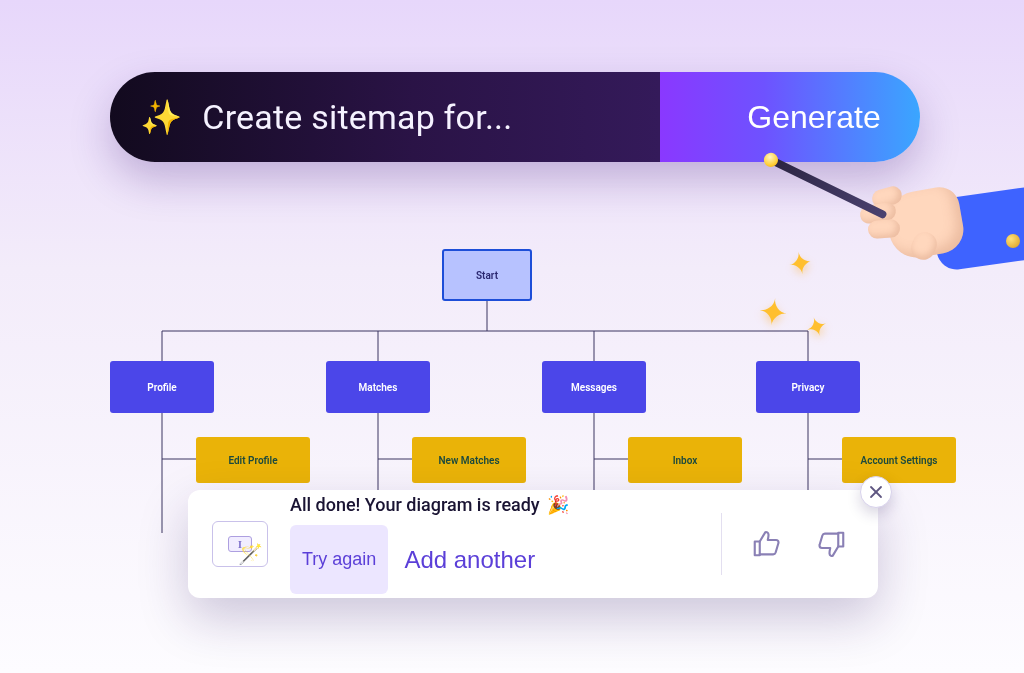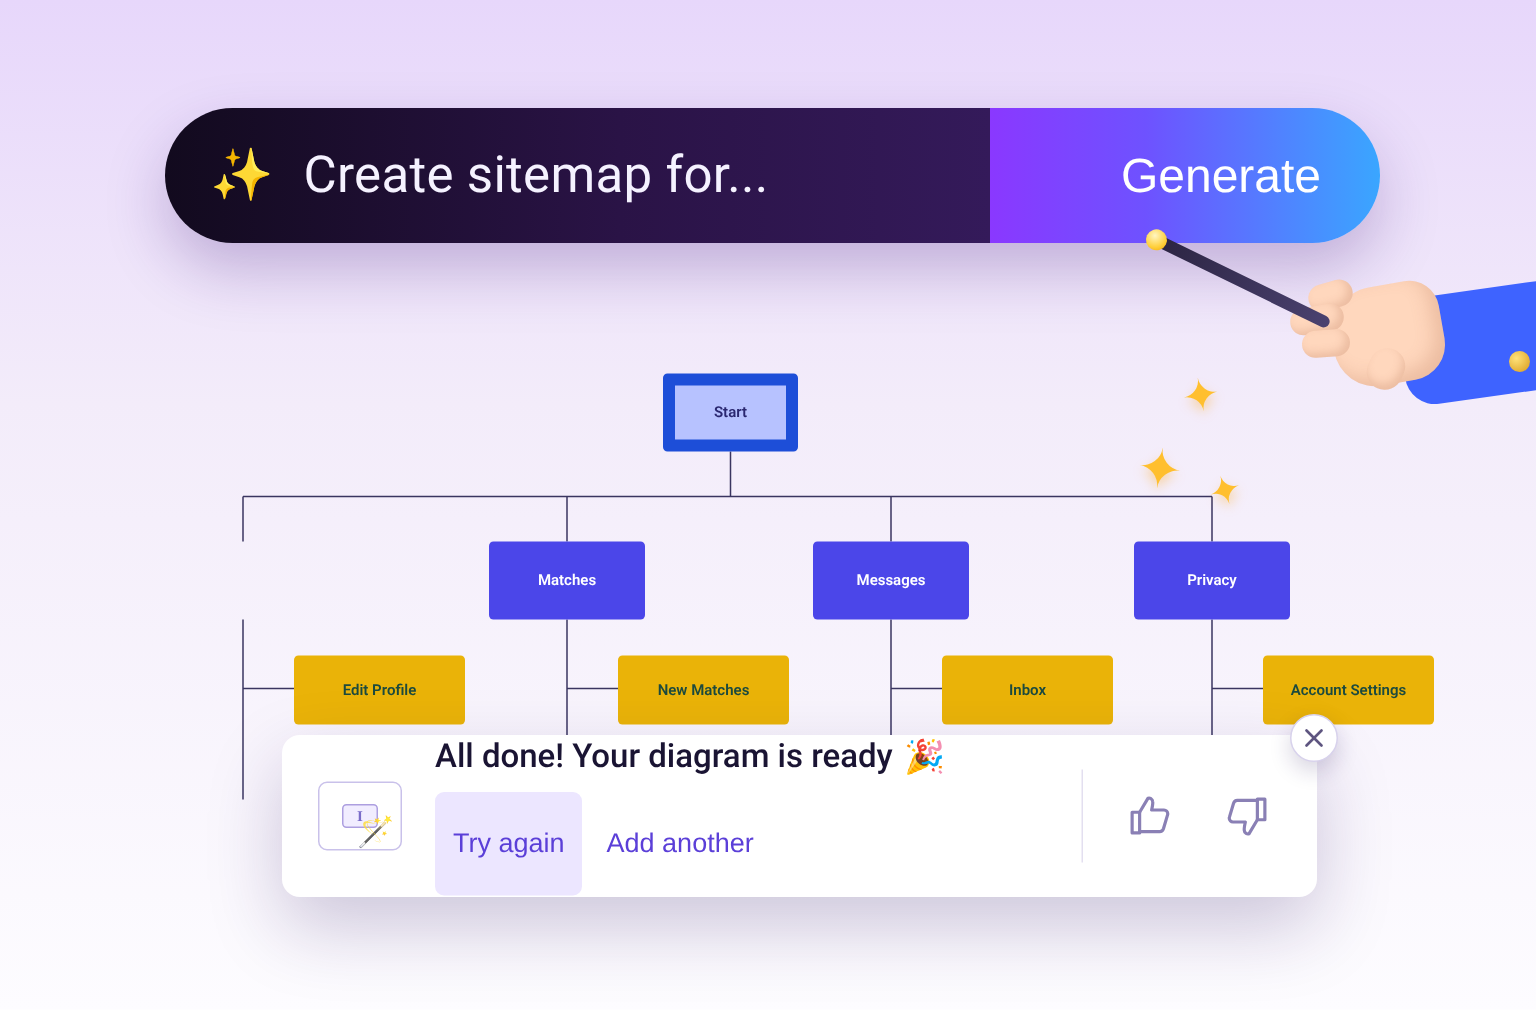--- a/index.html
+++ b/index.html
@@ -74,21 +74,21 @@
     font-weight: 600;
     color: #1b1752;
     display: flex;
     align-items: center;
     justify-content: center;
     border-radius: 3px;
   }
   .node.start {
     width: 90px; height: 52px;
     background: #b7c2ff;
-    border: 8px solid #1d4ed8;
+    border: 2px solid #1d4ed8;
     color: #2a2770;
   }
   .node.cat {
     width: 104px; height: 52px;
     background: #4b46e9;
     color: #ffffff;
   }
   .node.leaf {
     width: 114px; height: 46px;
     background: #eab308;
@@ -152,21 +152,21 @@
     font-size: 20px;
     line-height: 1;
   }
   .toast-body {
     flex: 1;
     display: flex;
     flex-direction: column;
     gap: 10px;
   }
   .toast-title {
-    font-size: 22px;
+    font-size: 18px;
     font-weight: 500;
     color: #1a1433;
     display: flex;
     align-items: center;
     gap: 8px;
   }
   .toast-actions {
     display: flex;
     gap: 16px;
     align-items: center;
@@ -178,21 +178,21 @@
     font-size: 18px;
     font-weight: 500;
     padding: 24px 12px;
     border-radius: 6px;
     cursor: pointer;
   }
   .link-btn {
     background: none;
     border: none;
     color: #5b3fd8;
-    font-size: 18px;
+    font-size: 24px;
     font-weight: 500;
     cursor: pointer;
   }
   .toast-sep {
     width: 1px;
     height: 62px;
     background: #e3dff0;
   }
   .thumb-btn {
     width: 44px; height: 44px;
@@ -332,20 +332,21 @@
     <line x1="594" y1="168" x2="594" y2="288"></line>
     <line x1="594" y1="214" x2="628" y2="214"></line>
 
     <line x1="808" y1="168" x2="808" y2="320"></line>
     <line x1="808" y1="214" x2="842" y2="214"></line>
     <line x1="808" y1="294" x2="842" y2="294"></line>
   </svg>
 
   <div class="node start" style="left:442px; top:4px;">Start</div>
 
+  <div class="node cat" style="left:110px; top:116px;">Profile</div>
   <div class="node cat" style="left:326px; top:116px;">Matches</div>
   <div class="node cat" style="left:542px; top:116px;">Messages</div>
   <div class="node cat" style="left:756px; top:116px;">Privacy</div>
 
   <div class="node leaf" style="left:196px; top:192px;">Edit Profile</div>
   <div class="node leaf" style="left:412px; top:192px;">New Matches</div>
   <div class="node leaf" style="left:628px; top:192px;">Inbox</div>
   <div class="node leaf" style="left:842px; top:192px;">Account Settings</div>
 </div>
 

